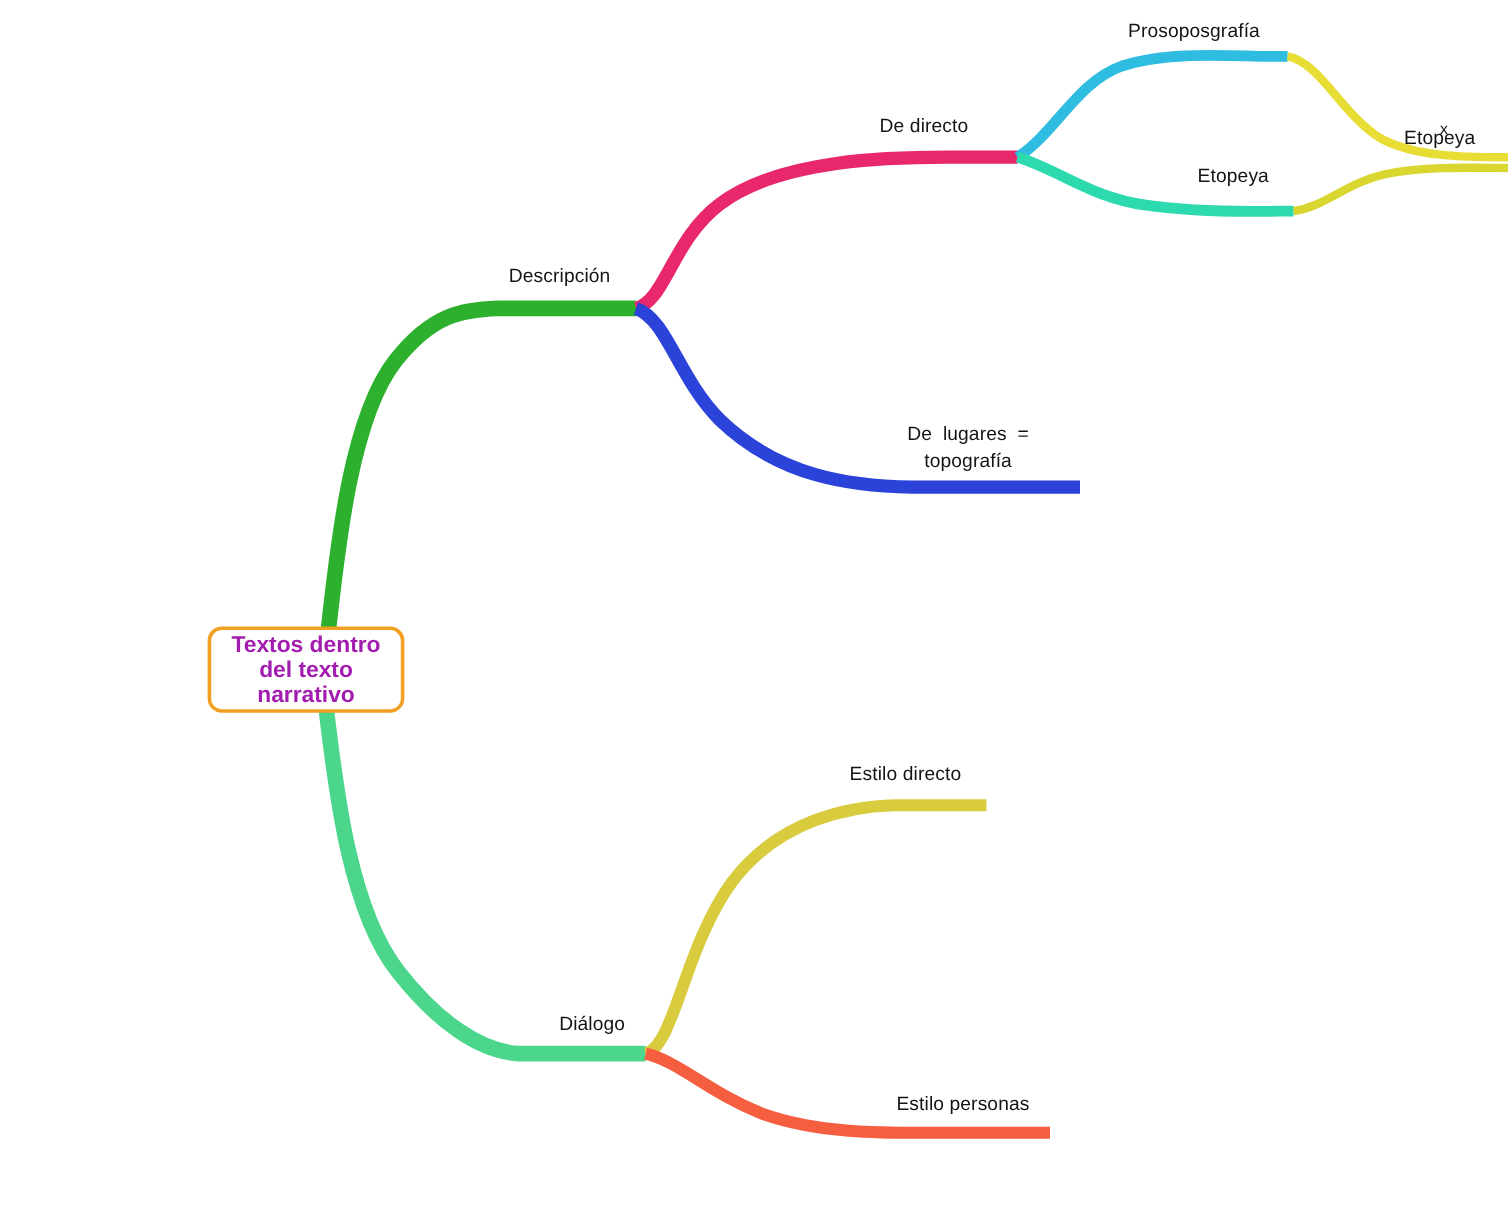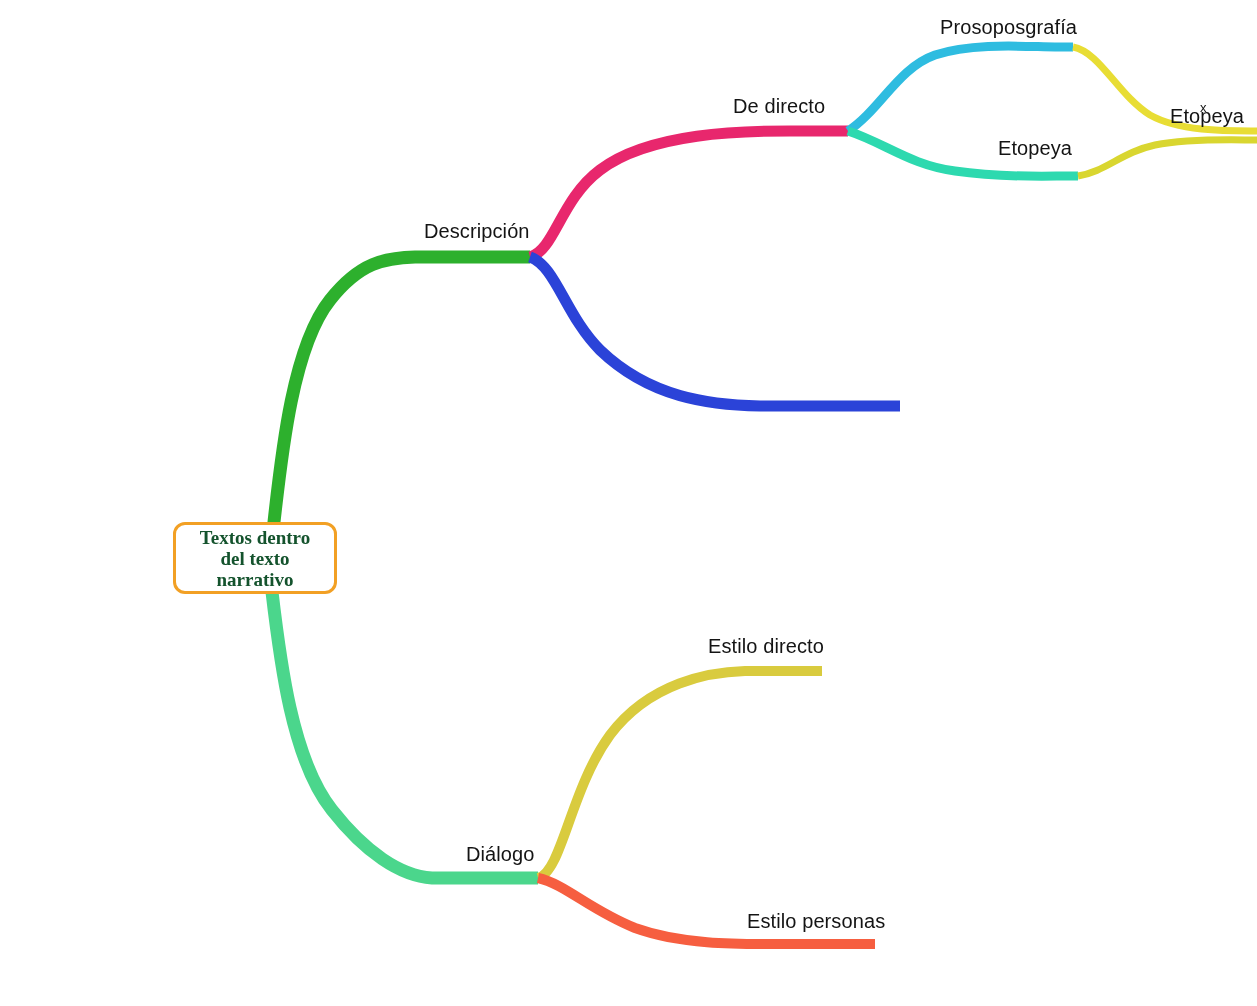--- a/index.html
+++ b/index.html
@@ -25,21 +25,21 @@
     height: 1006px;
   }
   .branch-path {
     fill: none;
     stroke-linecap: butt;
     stroke-linejoin: round;
   }
   .node-label {
     position: absolute;
     color: #141414;
-    font-size: 20px;
+    font-size: 16px;
     line-height: 22px;
     white-space: pre;
     text-align: center;
     letter-spacing: 0.1px;
   }
   #root-node {
     position: absolute;
     left: 173px;
     top: 522px;
     width: 164px;
@@ -90,37 +90,39 @@
     <path class="branch-path" d="M 848 131 C 885 143 910 165 955 171 C 1005 178 1050 176 1065 176 L 1078 176" stroke="#2DD9AF" stroke-width="9"></path>
     <path class="branch-path" d="M 1073 47 C 1100 52 1118 95 1150 115 C 1180 132 1230 131 1257 131" stroke="#E8DD34" stroke-width="7"></path>
     <path class="branch-path" d="M 1078 176 C 1105 172 1122 152 1155 145 C 1190 138 1235 140 1257 140" stroke="#D9D630" stroke-width="7"></path>
     <path class="branch-path" d="M 530 257 C 556 266 565 315 600 350 C 650 398 710 405 760 406 L 900 406" stroke="#2B43D8" stroke-width="11"></path>
     <path class="branch-path" d="M 272 592 C 280 660 292 760 332 810 C 365 852 400 876 432 878 L 538 878" stroke="#4BD68C" stroke-width="13"></path>
     <path class="branch-path" d="M 538 878 C 562 872 570 790 610 735 C 650 682 710 672 745 671 L 822 671" stroke="#D9CB3E" stroke-width="10"></path>
     <path class="branch-path" d="M 538 878 C 565 884 590 910 635 928 C 685 946 745 944 790 944 L 875 944" stroke="#F65E40" stroke-width="10"></path>
   </svg>
 
   <div id="root-node" style="border-color: rgb(242, 160, 36);">
-    <div id="root-node-label" style="color: #14532d; font-family: Liberation Serif, serif;">Textos  dentro
+    <div id="root-node-label" style="color: #a21caf;">Textos  dentro
 del  texto
 narrativo</div>
   </div>
 
   <div class="node-label" id="label-descripcion">Descripción</div>
 
   <div class="node-label" id="label-de-personas">De directo</div>
 
   <div class="node-label" id="label-prosoposgrafia">Prosoposgrafía</div>
 
   <div class="node-label" id="label-etopeya">Etopeya</div>
 
   <div class="node-label" id="label-retrato">Etopeya</div>
 
   <div class="retrato-mark">x</div>
 
+  <div class="node-label" id="label-de-lugares">De  lugares  =
+topografía</div>
 
   <div class="node-label" id="label-dialogo">Diálogo</div>
 
   <div class="node-label" id="label-estilo-directo">Estilo directo</div>
 
   <div class="node-label" id="label-estilo-indirecto">Estilo personas</div>
 
 </div>
 
 </body></html>

